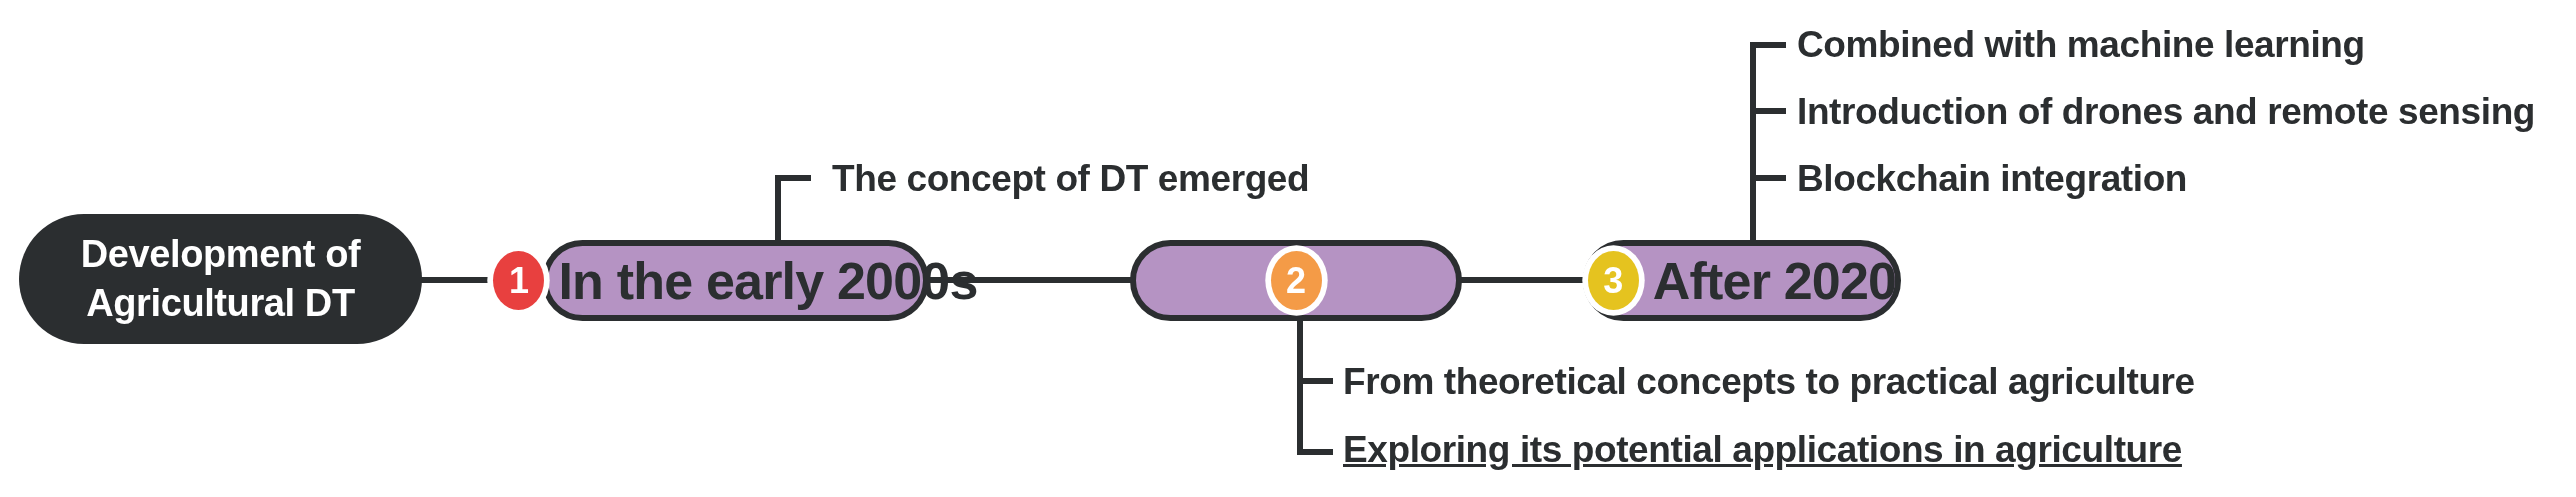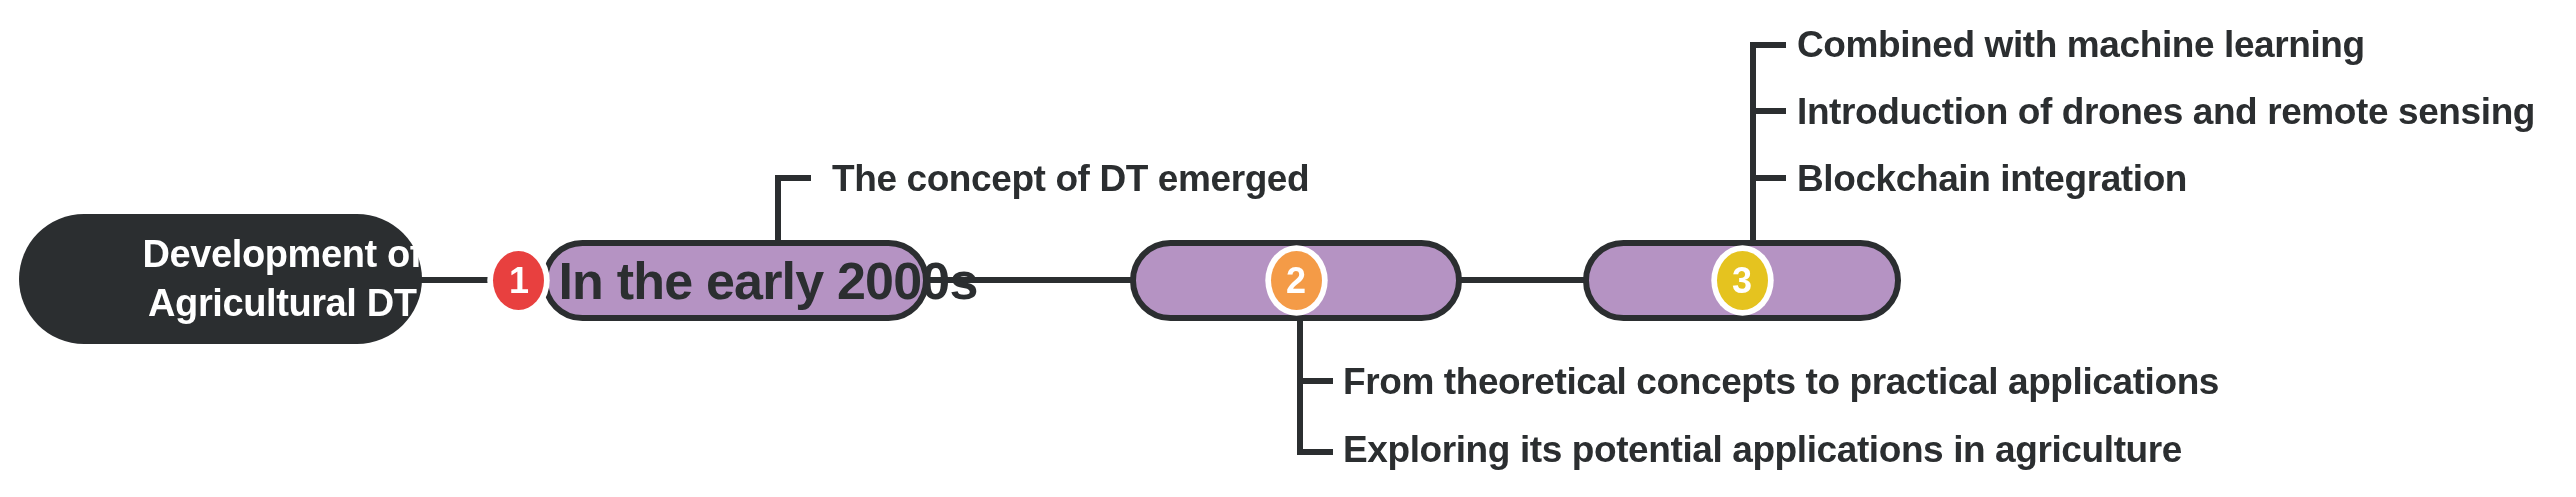--- a/index.html
+++ b/index.html
@@ -27,21 +27,21 @@
 
   
   .root-pill {
     position: absolute;
     left: 19px; top: 214px;
     width: 403px; height: 130px;
     background: var(--root-fill, #2b2e30);
     border-radius: 65px;
     display: flex;
     align-items: center;
-    justify-content: flex-end;
+    justify-content: center;
     z-index: 2;
   }
   .root-label {
     color: var(--root-text, #ffffff);
     font-size: 38px;
     font-weight: bold;
     line-height: 49px;
     text-align: center;
     white-space: pre-line;
     letter-spacing: -0.4px;
@@ -107,22 +107,22 @@
   <div class="line h" style="left:923px; top:277px; width:214px;"></div>
   <div class="line h" style="left:1459px; top:277px; width:130px;"></div>
 
   <div class="line v" style="left:775px; top:175px; height:69px;"></div>
   <div class="line stub" style="left:775px; top:175px; width:36px;"></div>
   <div class="branch-label" style="left:821px; top:156px;margin-left:11px;">The concept of DT emerged</div>
 
   <div class="line v" style="left:1297px; top:318px; height:137px;"></div>
   <div class="line stub" style="left:1297px; top:378px; width:36px;"></div>
   <div class="line stub" style="left:1297px; top:449px; width:36px;"></div>
-  <div class="branch-label" style="left:1343px; top:359px;">From theoretical concepts to practical applications</div>
-  <div class="branch-label" style="left:1343px; top:427px;">Exploring its potential applications in agriculture</div>
+  <div class="branch-label" style="left:1343px; top:359px;">From theoretical concepts to practical agriculture</div>
+  <div class="branch-label" style="left:1343px; top:427px;text-decoration:underline;">Exploring its potential applications in agriculture</div>
 
   <div class="line v" style="left:1750px; top:42px; height:204px;"></div>
   <div class="line stub" style="left:1750px; top:42px;  width:36px;"></div>
   <div class="line stub" style="left:1750px; top:108px; width:36px;"></div>
   <div class="line stub" style="left:1750px; top:175px; width:36px;"></div>
   <div class="branch-label" style="left:1797px; top:89px;">Introduction of drones and remote sensing</div>
   <div class="branch-label" style="left:1797px; top:22px;">Combined with machine learning</div>
   <div class="branch-label" style="left:1797px; top:156px;text-align:right;">Blockchain integration</div>
 
   <div class="root-pill">
@@ -140,16 +140,17 @@
   <div class="era-pill" style="left:1130px; width:332px;">
     <div class="badge" style="background-color: rgb(244, 155, 71);">
       <span>2</span>
     </div>
   </div>
 
   <div class="era-pill" style="left:1583px; width:318px;">
     <div class="badge" style="background-color: rgb(229, 195, 31);">
       <span>3</span>
     </div>
+    <div class="era-label">After 2020</div>
   </div>
 
 </div>
 
 
 </body></html>

